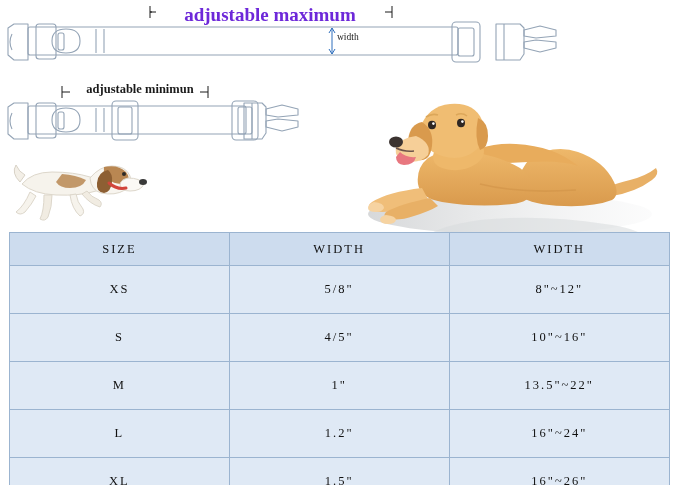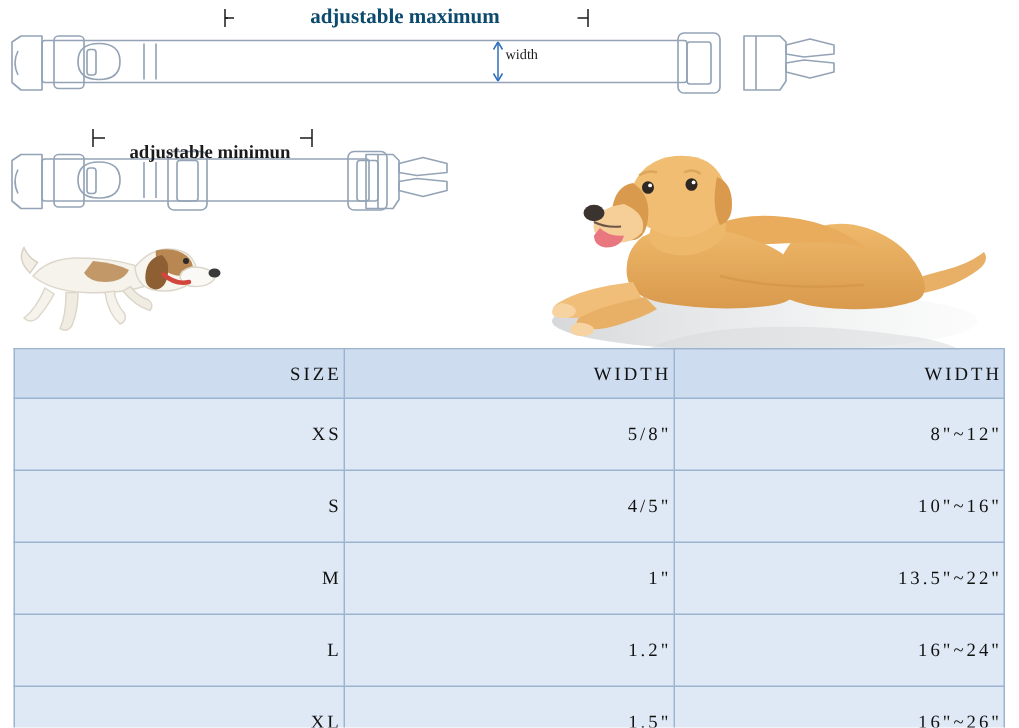--- a/index.html
+++ b/index.html
@@ -28,36 +28,35 @@
     top: 0;
     width: 679px;
     height: 240px;
   }
   .label-max {
     position: absolute;
     left: 150px;
     top: 4px;
     width: 240px;
     text-align: center;
-    font-size: 14px;
+    font-size: 19px;
     font-weight: bold;
-    color: #0c4a6e;
+    color: #6d28d9;
     font-family: "Liberation Serif", serif;
   }
   .label-min {
     position: absolute;
     left: 60px;
     top: 82px;
     width: 160px;
     text-align: center;
     font-size: 12.5px;
     font-weight: bold;
     color: #1a1a1a;
     font-family: "Liberation Serif", serif;
-    margin-top: 12px;
   }
   .label-width {
     position: absolute;
     left: 337px;
     top: 32px;
     font-size: 9.5px;
     color: #1a1a1a;
     font-family: "Liberation Serif", serif;
   }
 
@@ -82,21 +81,21 @@
     position: absolute;
     left: 9px;
     top: 232px;
     width: 661px;
     border-collapse: collapse;
     table-layout: fixed;
   }
   .size-table th, .size-table td {
     border: 1px solid #9bb4d0;
     height: 45px;
-    text-align: right;
+    text-align: center;
     vertical-align: middle;
     font-family: "Liberation Serif", serif;
     font-size: 12.5px;
     letter-spacing: 2px;
     color: #111111;
     font-weight: normal;
     background: #dfe9f5;
   }
   .size-table th {
     background: #cddcee;

